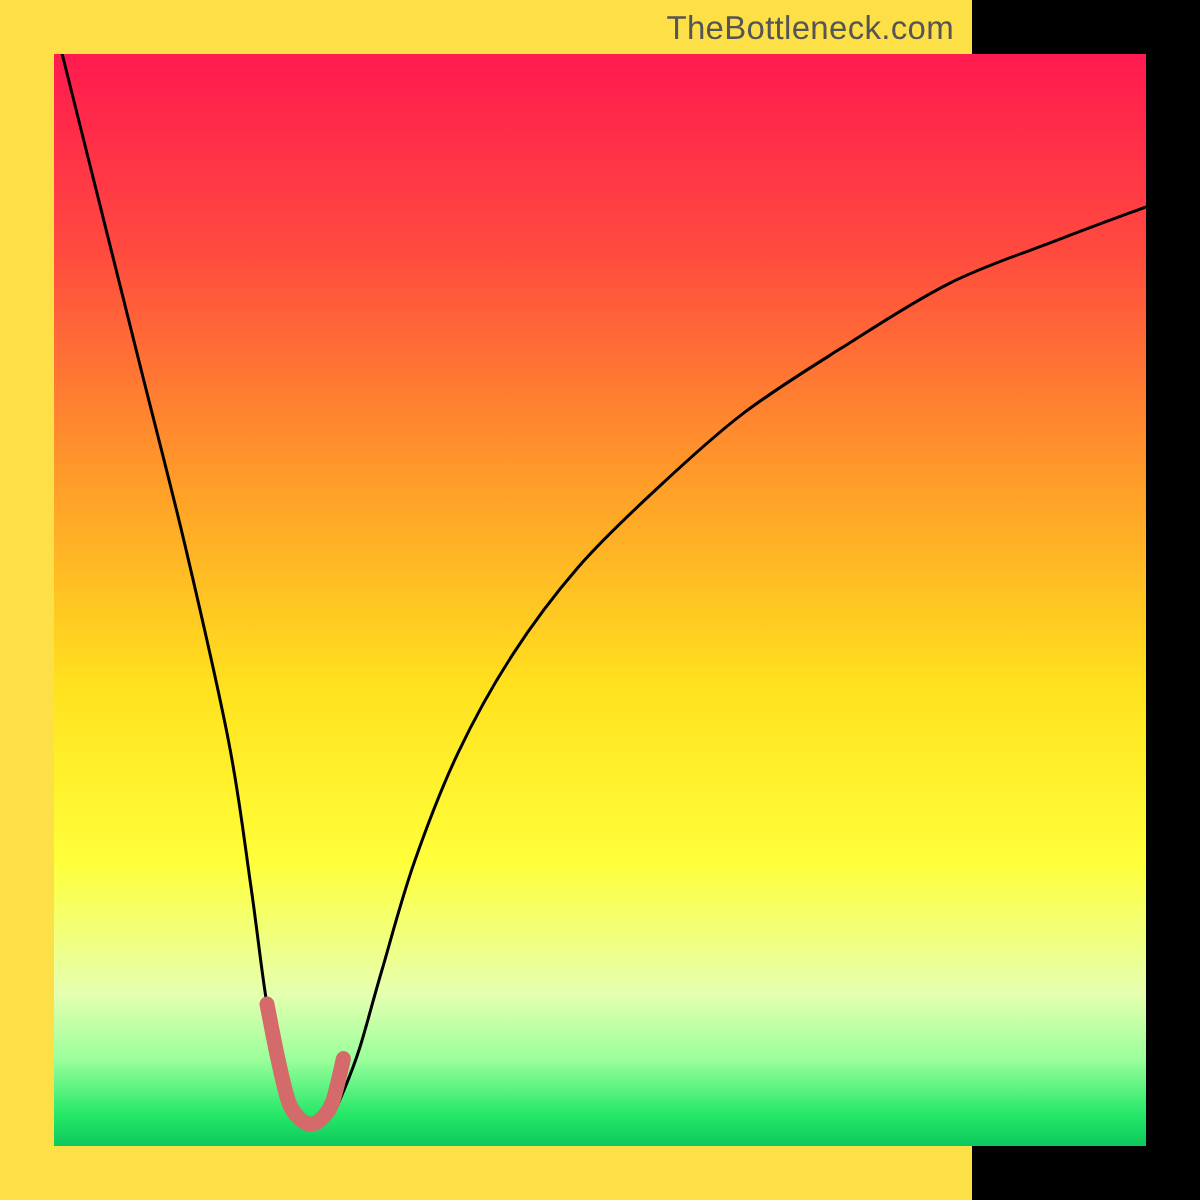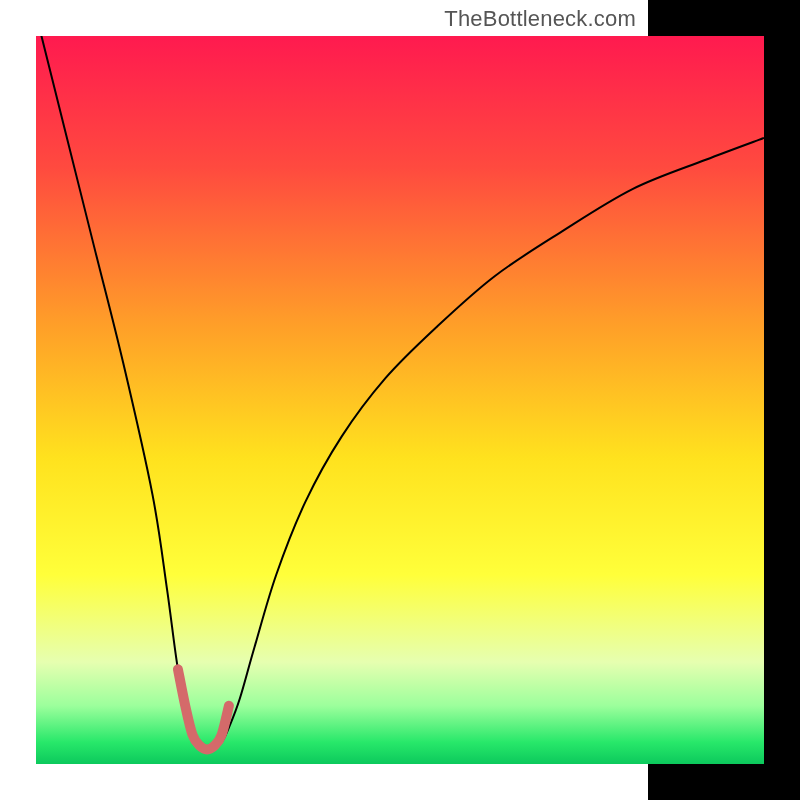--- a/index.html
+++ b/index.html
@@ -10,21 +10,21 @@
     background: #000;
     overflow: hidden;
     font-family: Arial, Helvetica, sans-serif;
   }
   .frame {
     position: absolute;
     left: 0;
     top: 0;
     width: 648px;
     height: 800px;
-    background: #ffffff;
+    background: #fde047;
   }
   .plot {
     position: absolute;
     left: 36px;
     top: 36px;
     width: 728px;
     height: 728px;
     overflow: hidden;
   }
   .gradient {

